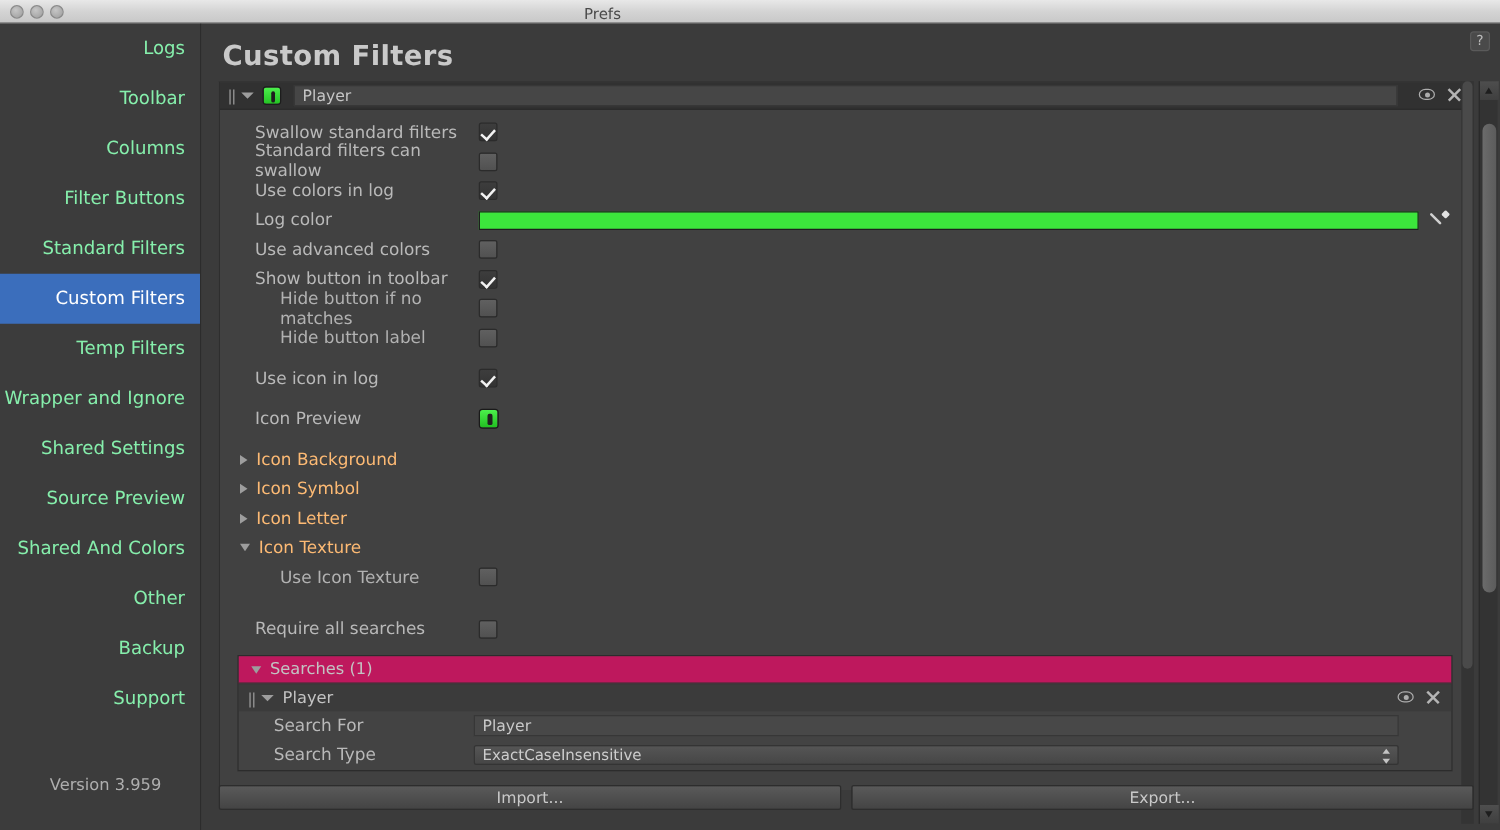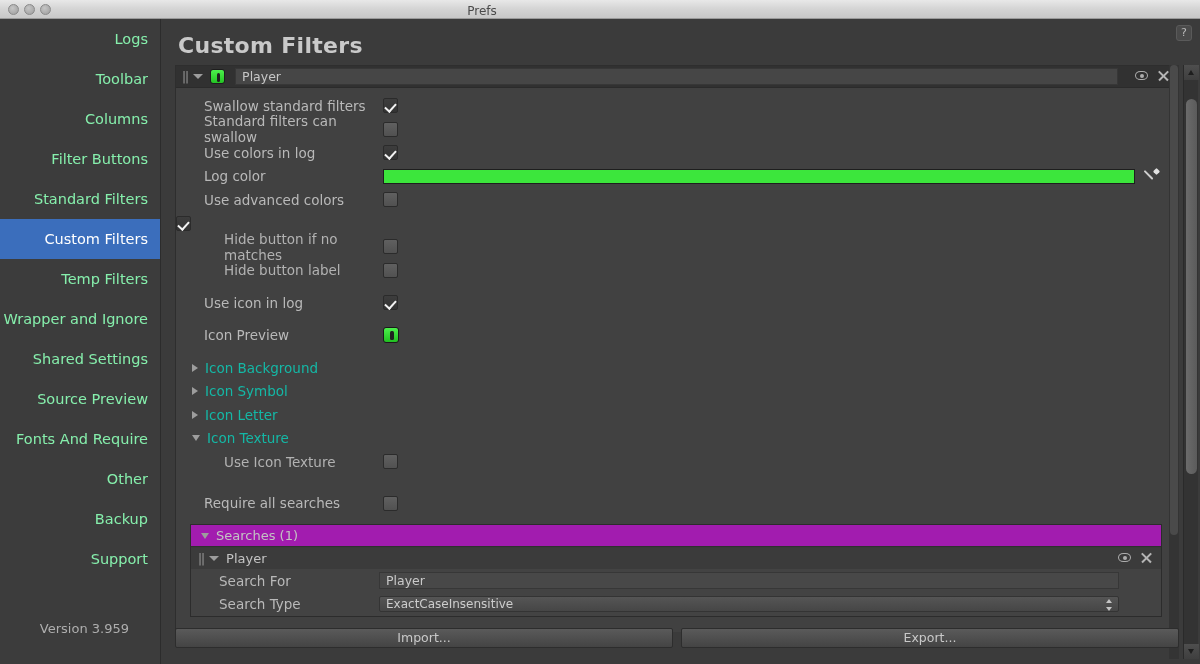--- a/index.html
+++ b/index.html
@@ -180,21 +180,21 @@
     border: 1px solid #1a1a1a; position: relative; flex: none;
   }
   .preview-badge::before {
     content: ""; position: absolute; left: 6px; top: 3px;
     width: 4px; height: 9px; background: #202020; border-radius: 1.5px;
   }
 
   
   .fold {
     height: 23.5px; display: flex; align-items: center;
-    padding-left: 16px; color: #14b8a6; font-size: 13.5px;
+    padding-left: 16px; color: #fdba74; font-size: 13.5px;
     cursor: pointer;
   }
   .tri-right {
     width: 0; height: 0; margin-right: 7px;
     border-top: 4.5px solid transparent; border-bottom: 4.5px solid transparent;
     border-left: 6px solid #9d9d9d;
   }
   .tri-open {
     width: 0; height: 0; margin-right: 7px;
     border-left: 4.5px solid transparent; border-right: 4.5px solid transparent;
@@ -203,21 +203,21 @@
 
   .spacer8 { height: 9px; }
 
   
   .searches-panel {
     margin: 0 2px 0 14px; width: 972px;
     background: #3e3e3e; border: 1px solid #2c2c2c;
   }
   .searches-hdr {
     height: 22px; display: flex; align-items: center;
-    padding-left: 10px; background: #a21caf;
+    padding-left: 10px; background: #be185d;
     color: #c3c3c3; font-size: 13px; border-bottom: 1px solid #303030;
   }
   .search-item {
     margin: 0; background: #434343; border-top: 1px solid #393939;
   }
   .search-item-hdr {
     position: relative; height: 21px; display: flex; align-items: center;
     padding-left: 7px; background: #3b3b3b;
   }
   .search-item-hdr .lbl { color: #c3c3c3; font-size: 13px; }
@@ -314,21 +314,21 @@
     <div class="side-item">Logs</div>
     <div class="side-item">Toolbar</div>
     <div class="side-item">Columns</div>
     <div class="side-item">Filter Buttons</div>
     <div class="side-item">Standard Filters</div>
     <div class="side-item selected">Custom Filters</div>
     <div class="side-item">Temp Filters</div>
     <div class="side-item">Wrapper and Ignore</div>
     <div class="side-item">Shared Settings</div>
     <div class="side-item">Source Preview</div>
-    <div class="side-item">Fonts And Require</div>
+    <div class="side-item">Shared And Colors</div>
     <div class="side-item">Other</div>
     <div class="side-item">Backup</div>
     <div class="side-item">Support</div>
     <div class="version">Version 3.959</div>
   </div>
 
   <div class="main">
     <div class="page-title">Custom Filters</div>
     <div class="help-btn">?</div>
 
@@ -369,20 +369,21 @@
             <div class="color-swatch"></div>
             <div class="dropper"></div>
           </div>
 
           <div class="row">
             <div class="row-label">Use advanced colors</div>
             <div class="chk off"></div>
           </div>
 
           <div class="row">
+            <div class="row-label">Show button in toolbar</div>
             <div class="chk on"></div>
           </div>
 
           <div class="row">
             <div class="row-label indent">Hide button if no matches</div>
             <div class="chk off"></div>
           </div>
 
           <div class="row">
             <div class="row-label indent">Hide button label</div>

